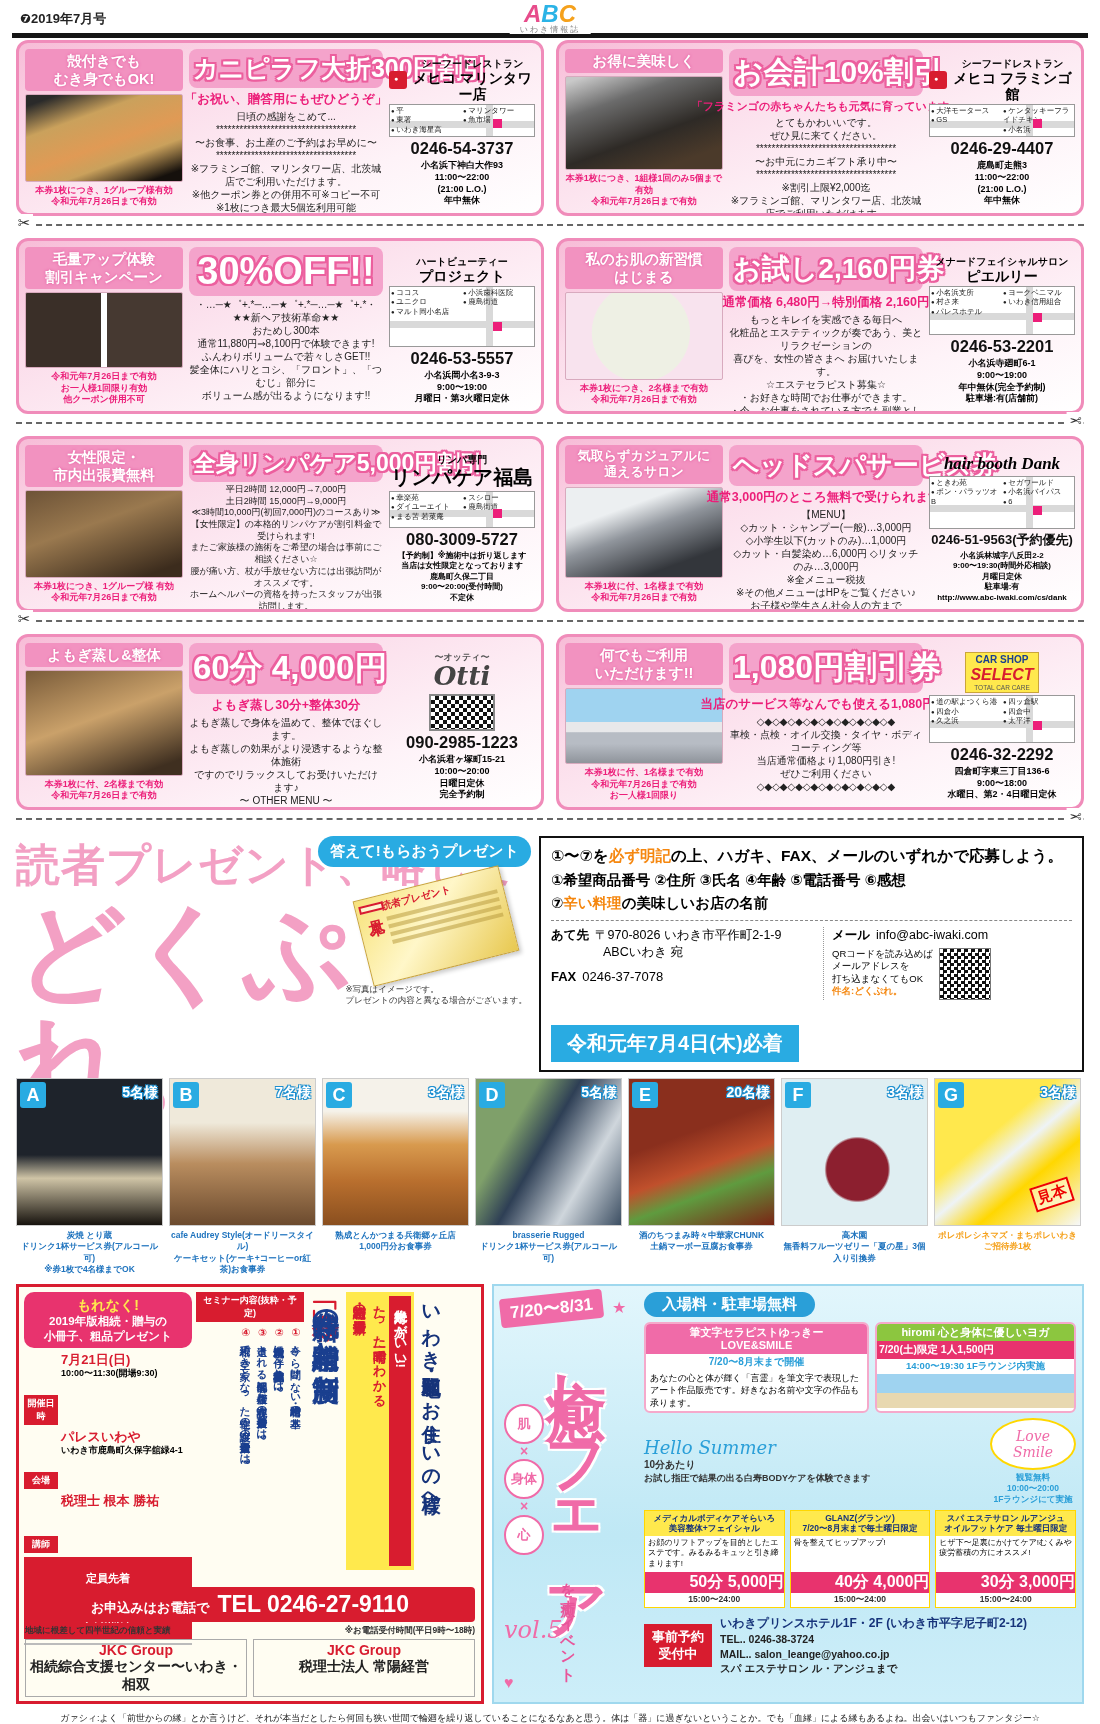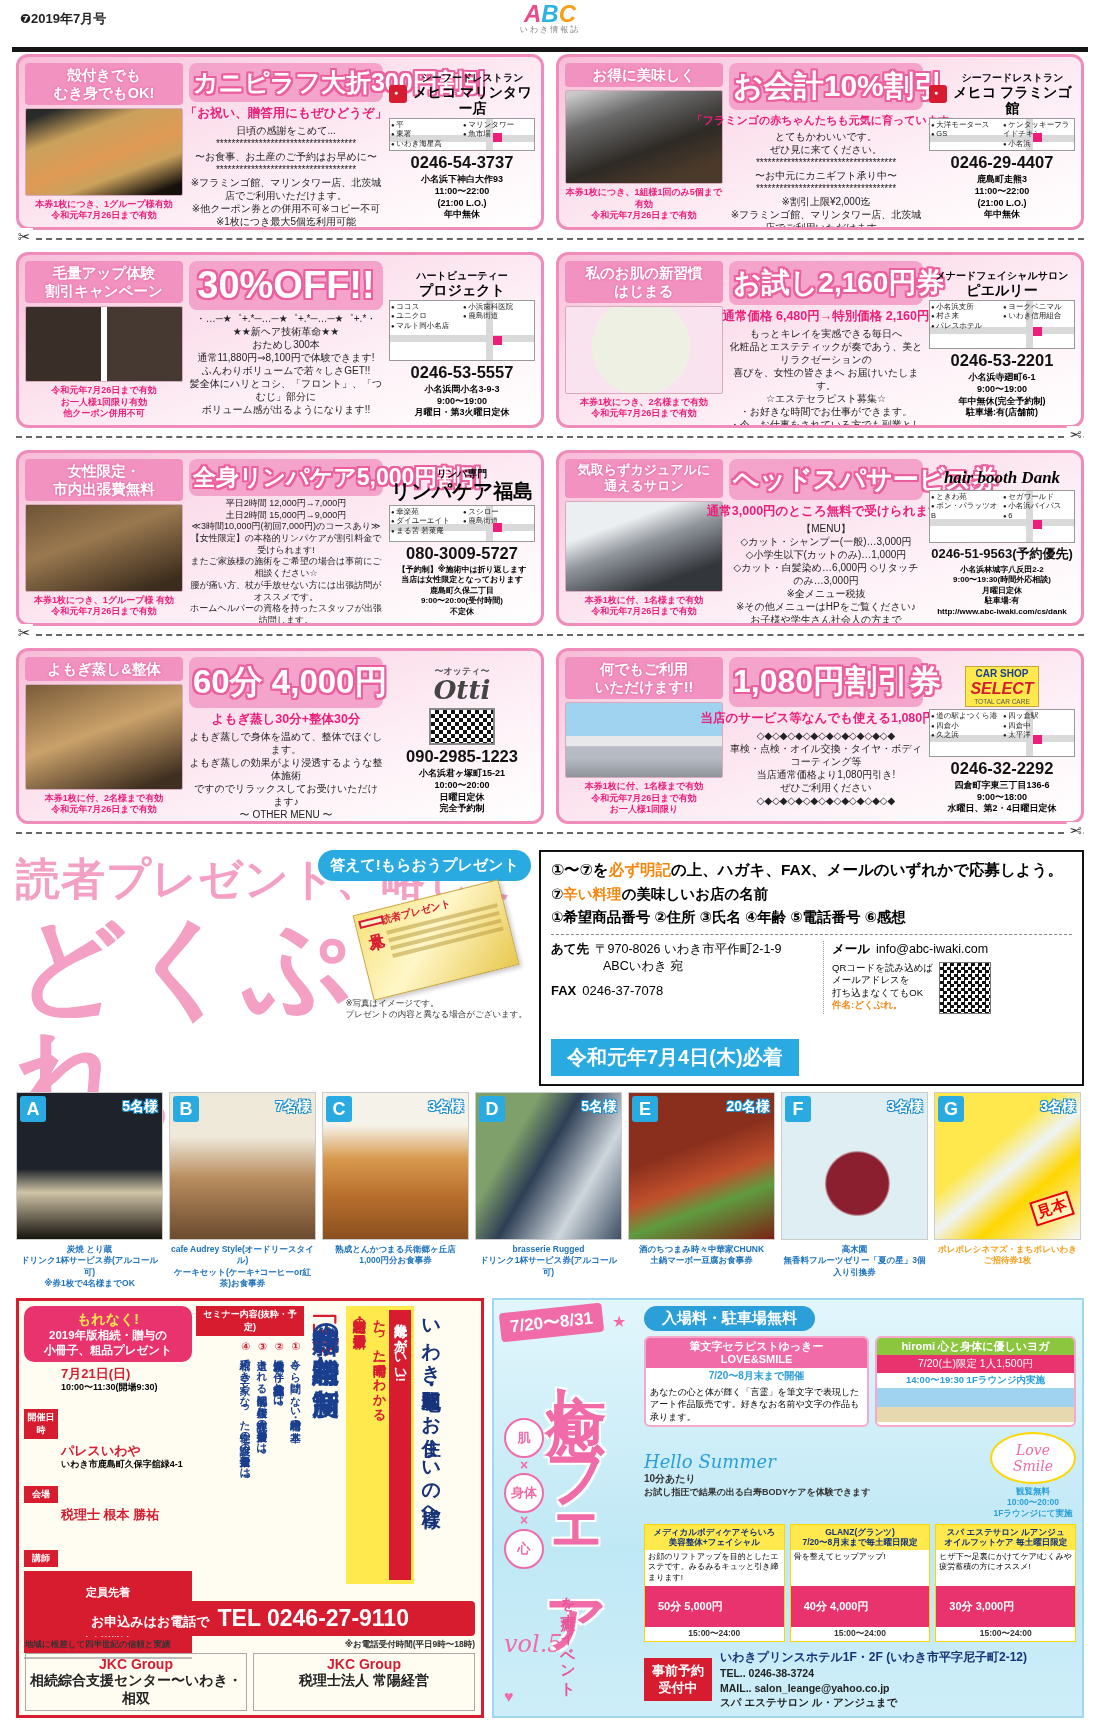--- a/index.html
+++ b/index.html
@@ -1,20 +1,20 @@
 <!DOCTYPE html>
 <html><head>
 <meta charset="utf-8">
 <style>
   * { margin:0; padding:0; box-sizing:border-box; }
   body { font-family:"Liberation Sans","DejaVu Sans",sans-serif; background:#e9e9e9; }
   .page { width:1100px; height:1724px; margin:0 auto; background:#fff; overflow:hidden; position:relative; }
 
   
-  .header { height:52px; position:relative; margin:0 12px; border-bottom:5px solid #151515; }
+  .header { height:38px; position:relative; margin:0 12px; border-bottom:5px solid #151515; }
   .issue { position:absolute; left:8px; top:10px; font-size:13px; font-weight:bold; color:#222; }
   .abclogo { position:absolute; left:50%; top:2px; transform:translateX(-50%); background:#fff; padding:0 10px; text-align:center; z-index:2; line-height:1; }
   .abclogo .a{color:#e74c8b;} .abclogo .b{color:#2bb3e6;} .abclogo .c{color:#f5a11c;}
   .abclogo .big { font-size:24px; font-weight:900; font-style:italic; }
   .abclogo .sub { font-size:8px; color:#888; letter-spacing:2px; }
 
   
   .couponwrap { display:grid; grid-template-columns:1fr 1fr; column-gap:12px; margin:2px 16px 0; }
   .cutline { grid-column:1/-1; position:relative; border-top:2px dashed #666; margin:8px 0 6px; height:8px; }
   .cutline .sc { position:absolute; top:-12px; font-size:15px; color:#333; background:#fff; padding:0 2px; }
@@ -160,37 +160,37 @@
   .h-heart { position:absolute; color:#f06ba8; font-size:16px; }
   .freepill { align-self:flex-start; background:#2a9fd8; color:#fff; font-weight:900; font-size:15px; padding:3px 18px; border-radius:14px; }
   .h-row1 { display:flex; gap:6px; }
   .hbox { background:#fff; border:2px solid #f5a9cb; border-radius:6px; overflow:hidden; }
   .hbox .hb-head { background:#f06ba8; color:#fff; font-weight:900; font-size:11px; text-align:center; padding:2px; line-height:1.2; }
   .box1 { width:225px; }
   .box1 .hb-sub { color:#2a9fd8; font-weight:900; font-size:10px; text-align:center; padding:1px; }
   .box1 .hb-body { font-size:9px; padding:2px 4px; line-height:1.35; }
   .box2 { flex:1; }
   .box2 .hb-head { background:#8cc63f; }
-  .box2 .hb-red { background:#e8336e; color:#fff; font-weight:400; font-size:10.5px; text-align:center; padding:2px; }
+  .box2 .hb-red { background:#e8336e; color:#fff; font-weight:700; font-size:10.5px; text-align:left; padding:2px; }
   .box2 .hb-blue { color:#2a9fd8; font-weight:900; font-size:9.5px; text-align:center; padding:1px; }
   .box2 .hb-photo { height:34px; background:linear-gradient(180deg,#9fd3f0 0 55%,#e8d8b0 56%); }
   .h-row2 { display:flex; align-items:center; }
   .hello { flex:1; }
   .hello .hs { font-family:"DejaVu Serif",serif; font-style:italic; font-size:18px; color:#2a9fd8; }
   .hello .sm { font-size:10px; font-weight:bold; color:#333; }
   .hello .bg { font-size:17px; font-weight:900; color:#e8336e; }
   .hello .nt { font-size:9px; font-weight:bold; color:#333; }
   .lovesmile { width:86px; text-align:center; }
   .ls-logo { font-family:"DejaVu Serif",serif; font-style:italic; font-size:14px; color:#f06ba8; background:#fff; border-radius:50%; border:2px solid #ffd700; padding:8px 2px; }
   .ls-info { font-size:8.5px; font-weight:900; color:#2a9fd8; line-height:1.3; margin-top:2px; }
   .h-row3 { display:flex; gap:5px; }
   .svc { flex:1; background:#fff; border:1px solid #ffd700; }
   .svc .sv-h { background:#ffe94d; color:#16337a; font-weight:900; font-size:8.5px; text-align:center; padding:2px 1px; line-height:1.25; }
   .svc .sv-b { font-size:8px; padding:2px 3px; line-height:1.3; min-height:36px; }
-  .svc .sv-p { background:#e8336e; color:#fff; font-weight:900; font-size:11px; text-align:left; padding:13px; }
+  .svc .sv-p { background:#e8336e; color:#fff; font-weight:900; font-size:16px; text-align:right; padding:0; }
   .svc .sv-t { font-size:8.5px; font-weight:bold; text-align:center; color:#333; padding:1px; }
   .h-bottom { display:flex; gap:8px; align-items:center; margin-top:2px; }
   .booking { background:#d81c2f; color:#fff; font-weight:900; font-size:13px; text-align:center; padding:5px 8px; line-height:1.3; }
   .h-venue { font-size:12px; font-weight:900; color:#16337a; }
   .h-contact { font-size:10.5px; font-weight:bold; color:#222; line-height:1.4; }
 
   .footnote { margin:8px 16px 0; font-size:9px; color:#222; text-align:center; }
 </style>
 </head>
 <body>
@@ -646,22 +646,22 @@
         <div class="tl"></div>
       </div>
       <div class="dp-note">
           <div>※写真はイメージです。</div>
           <div>プレゼントの内容と異なる場合がございます。</div>
         </div>
     </div>
     <div class="dp-right">
       <div class="applybox">
         <div class="ap-title"><span>①〜⑦を</span><span class="hl">必ず明記</span><span>の上、ハガキ、FAX、メールのいずれかで応募しよう。</span></div>
+        <div class="ap-items">①希望商品番号 ②住所 ③氏名 ④年齢 ⑤電話番号 ⑥感想</div>
         <div class="ap-items"><span>⑦</span><span class="hl">辛い料理</span><span>の美味しいお店の名前</span></div>
-        <div class="ap-items">①希望商品番号 ②住所 ③氏名 ④年齢 ⑤電話番号 ⑥感想</div>
         <div class="ap-div"></div>
         <div class="ap-grid">
           <div class="ap-colL">
             <div><span class="ap-lab">あて先</span><span>〒970-8026 いわき市平作町2-1-9</span></div>
             <div style="padding-left:52px">ABCいわき 宛</div>
             <div class="ap-fax"><span class="ap-lab">FAX</span><span>0246-37-7078</span></div>
           </div>
           <div class="ap-colR">
             <div><span class="ap-lab">メール</span><span>info@abc-iwaki.com</span></div>
             <div class="ap-qr-row">

